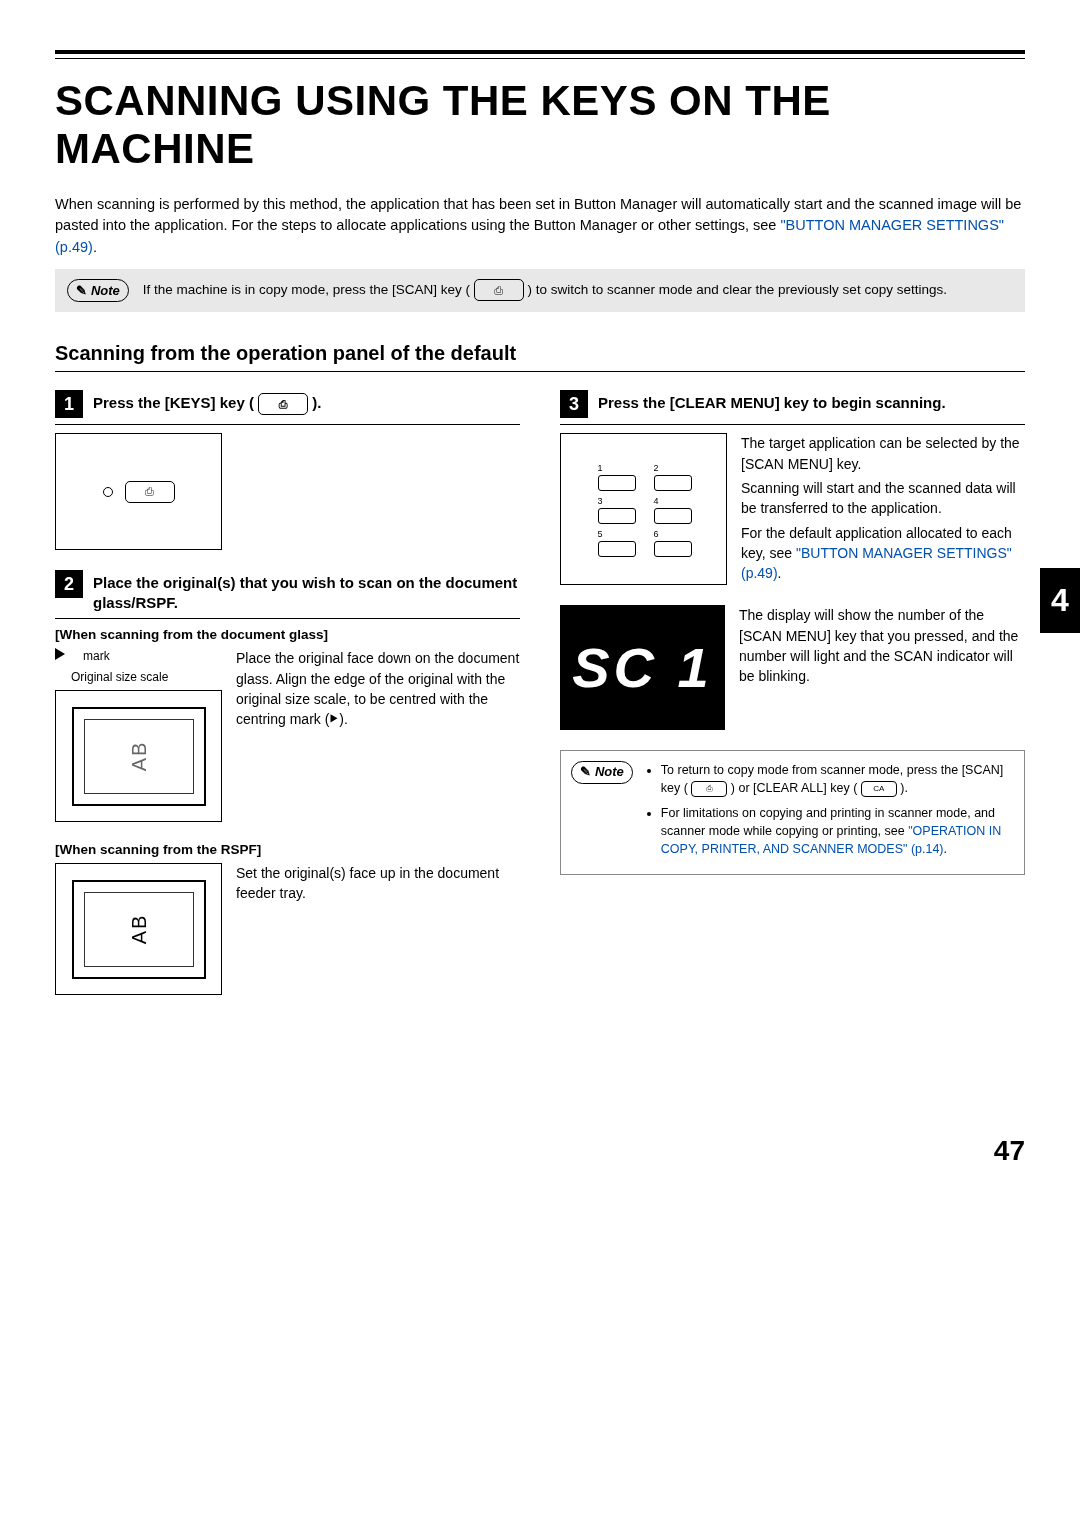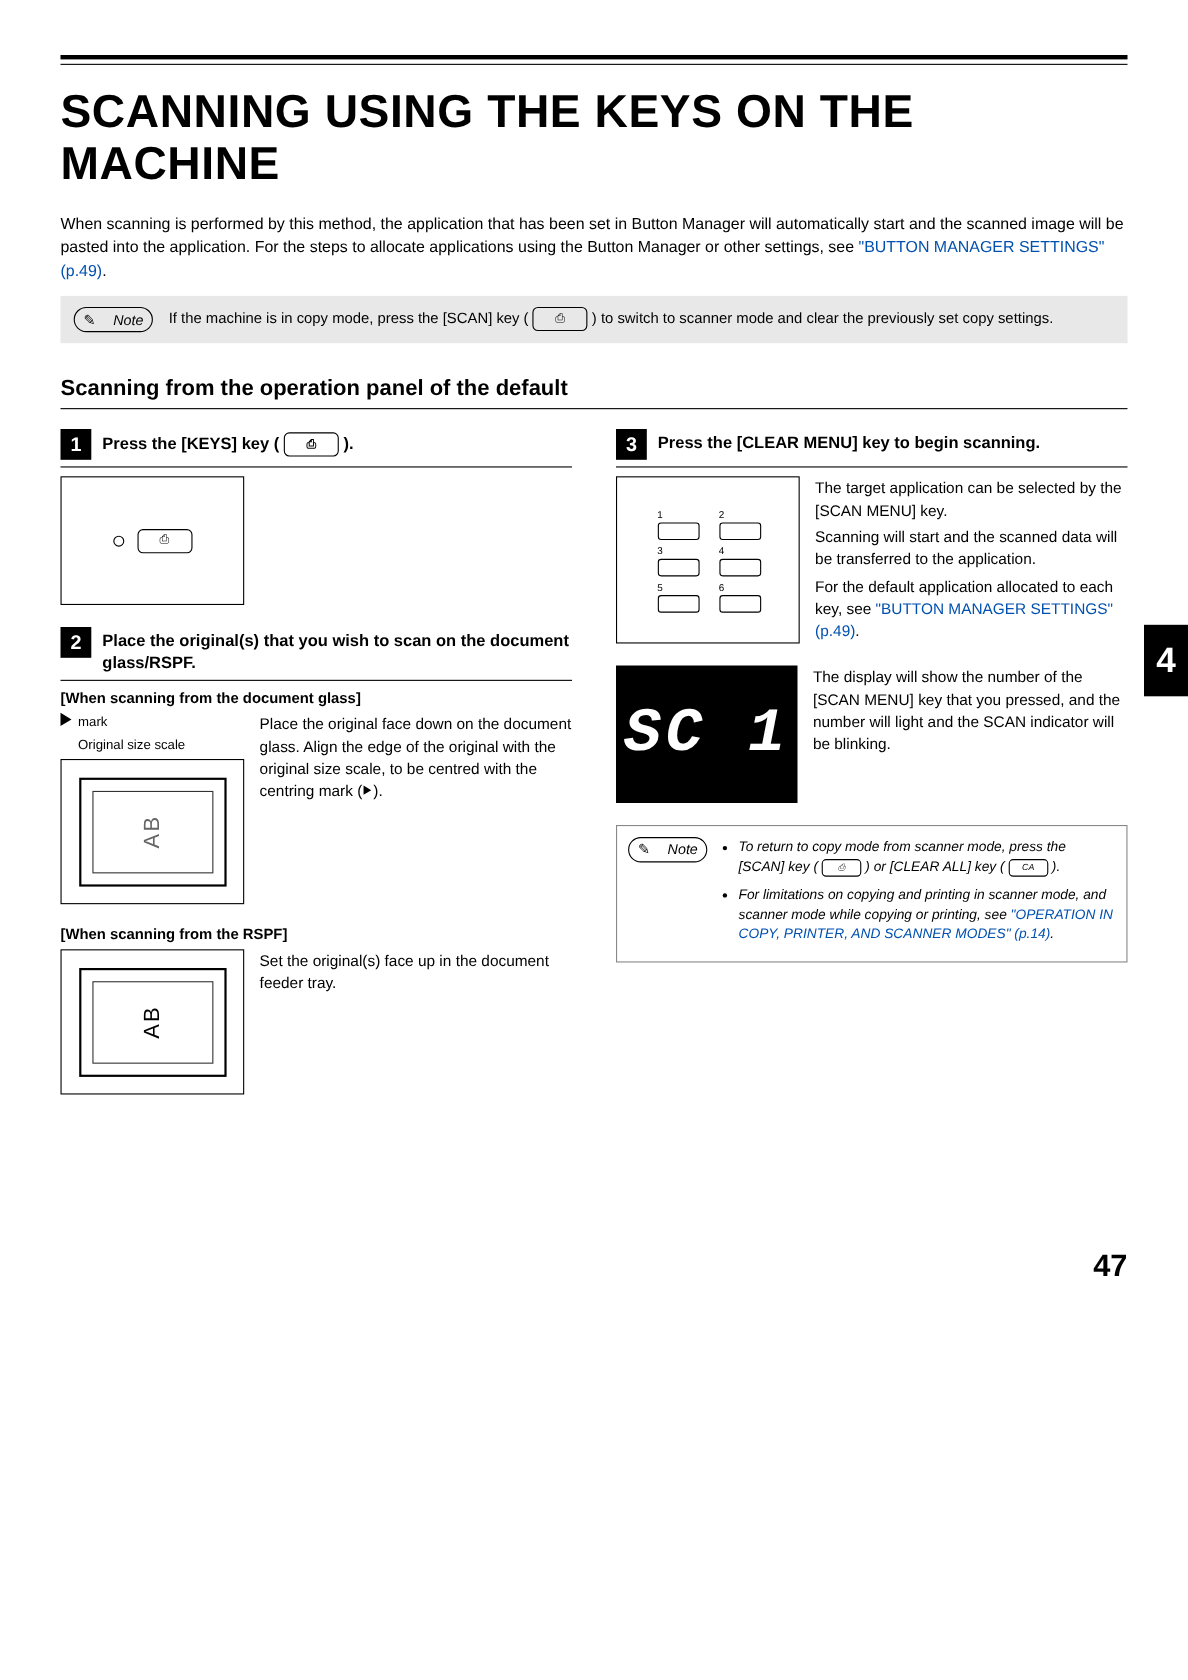--- a/index.html
+++ b/index.html
@@ -40,23 +40,23 @@
     line-height: 1.5;
     margin: 10px 0 30px 0;
   }
   .note-pill {
     display: inline-flex;
     align-items: center;
     border: 1.5px solid #000;
     border-radius: 14px;
     padding: 1px 8px;
     font-style: italic;
-    font-weight: normal;
+    font-weight: bold;
     font-size: 13px;
-    gap: 16px;
+    gap: 4px;
     background: transparent;
     flex-shrink: 0;
   }
   .pencil::before {
     content: "✎";
     font-style: normal;
   }
   h2 {
     font-size: 20px;
     font-weight: bold;
@@ -149,57 +149,57 @@
   .glass-inner::before {
     content:"";
     position:absolute; top:10px; left:10px; right:10px; bottom:10px;
     border: 1px solid #333;
   }
   .ab-text {
     position: absolute; top: 50%; left: 50%;
     transform: translate(-50%,-50%) rotate(-90deg);
     font-size: 20px; letter-spacing: 2px; color: #666;
   }
-  .mark-label { font-size: 12px; margin-bottom: 3px; display:flex; gap:6px; align-items:center;}
+  .mark-label { font-size: 12px; margin-bottom: 3px; display:flex; gap:18px; align-items:center;}
   .tri-right::before {
     content:"";
     display:inline-block;
     border-left: 10px solid #000;
     border-top: 6px solid transparent;
     border-bottom: 6px solid transparent;
   }
   .diag-keypad {
     width: 165px; height: 150px; border:1px solid #000; flex-shrink:0;
     display:flex; align-items:center; justify-content:center;
   }
   .keypad-grid {
     display:grid; grid-template-columns: repeat(2, 36px); gap: 4px 20px;
   }
   .kp-cell { position: relative; }
   .kp-num { font-size: 9px; text-align:left; }
   .kp-btn { width:36px; height: 14px; border:1px solid #000; border-radius:3px; }
   .seg-display {
     width: 165px; height: 125px; background: #000; color: #fff;
     flex-shrink:0; display:flex; align-items:center; justify-content:center;
-    font-family: Liberation Mono, monospace;
+    font-family: Liberation Sans, sans-serif;
     font-size: 56px; font-weight: bold; letter-spacing: 4px;
     font-style: italic;
   }
   .note-box2 {
     border: 1px solid #888;
     display:flex;
     align-items:flex-start;
     gap: 12px;
     padding: 10px;
     font-size: 12.5px;
     line-height: 1.45;
     margin-top: 16px;
   }
   .note-box2 ul { margin: 0; padding-left: 16px; }
-  .note-box2 li { margin-bottom: 6px; font-style: italic; }
+  .note-box2 li { margin-bottom: 6px; }
   .side-tab {
     position: absolute;
     right: -55px;
     top: 190px;
     width: 40px;
     height: 65px;
     background: #000;
     color: #fff;
     font-size: 32px;
     font-weight: bold;

